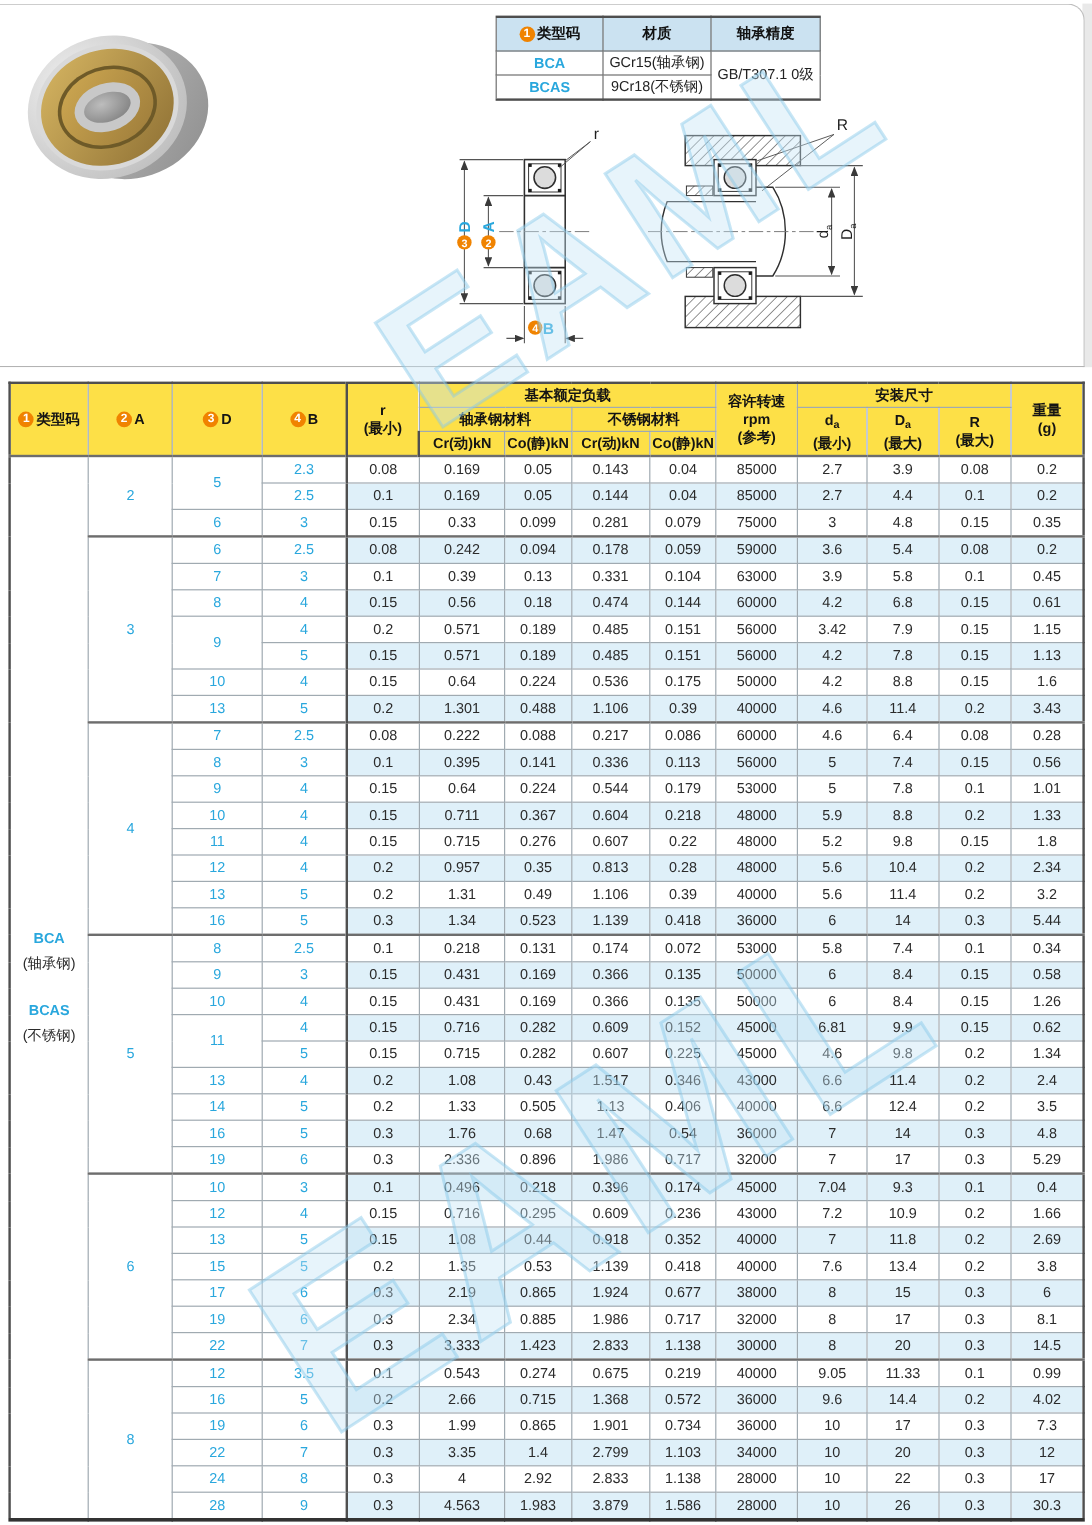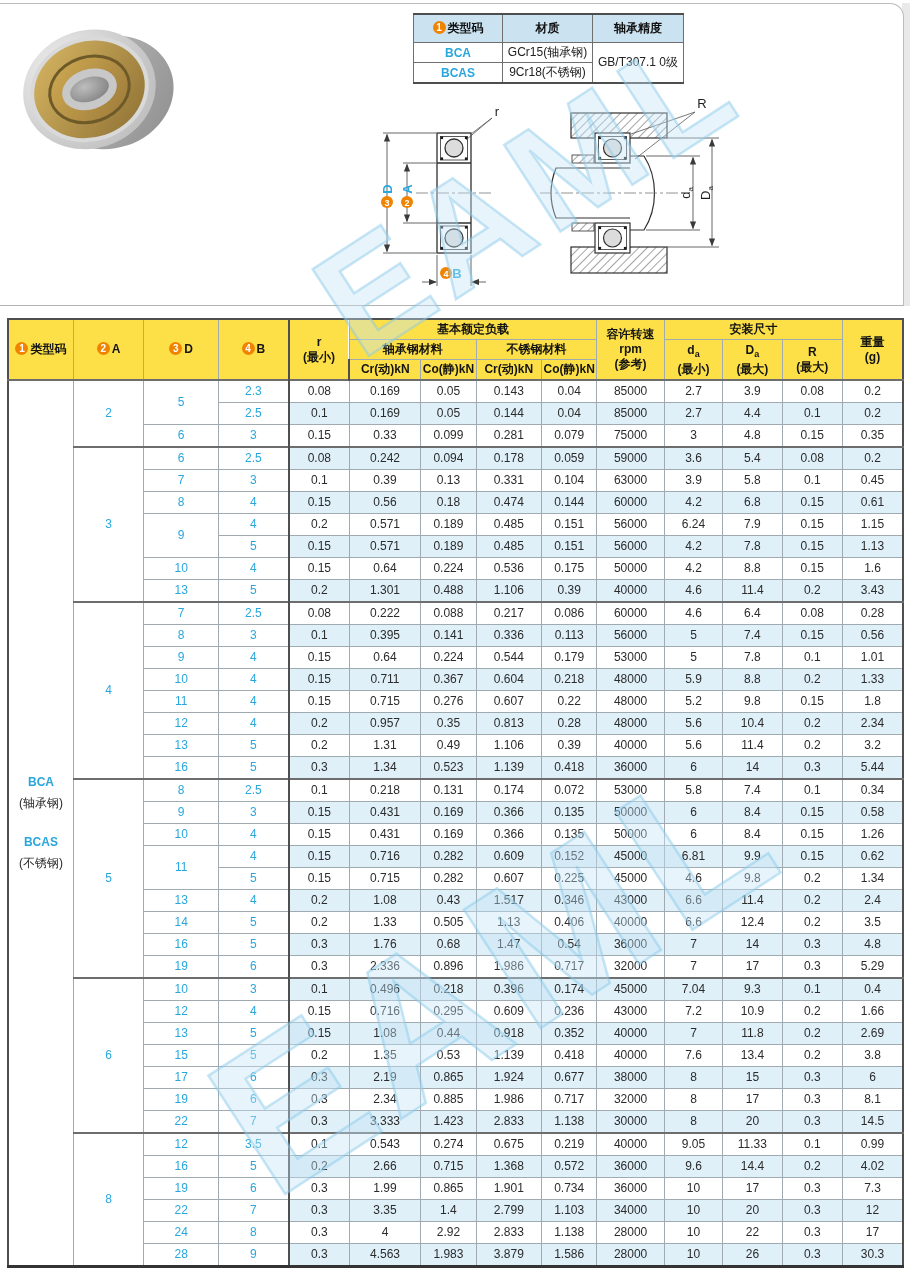--- a/index.html
+++ b/index.html
@@ -370,21 +370,21 @@
         </tr>
         <tr>
           <td class="dim" rowspan="2">9</td>
           <td class="dim">4</td>
           <td class="v rsep">0.2</td>
           <td class="v">0.571</td>
           <td class="v">0.189</td>
           <td class="v">0.485</td>
           <td class="v">0.151</td>
           <td class="v">56000</td>
-          <td class="v">6.24</td>
+          <td class="v">3.42</td>
           <td class="v">7.9</td>
           <td class="v">0.15</td>
           <td class="v">1.15</td>
         </tr>
         <tr class="alt">
           <td class="dim">5</td>
           <td class="v rsep">0.15</td>
           <td class="v">0.571</td>
           <td class="v">0.189</td>
           <td class="v">0.485</td>

